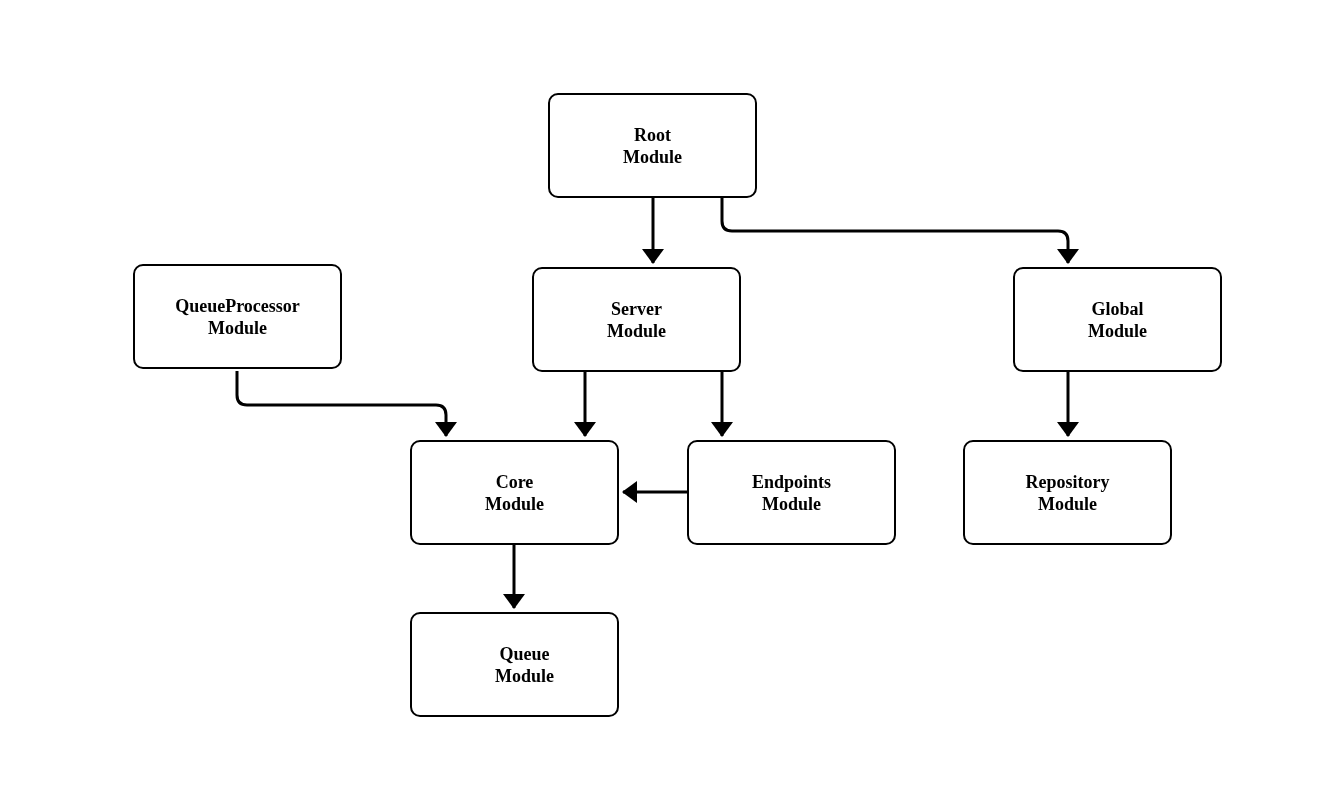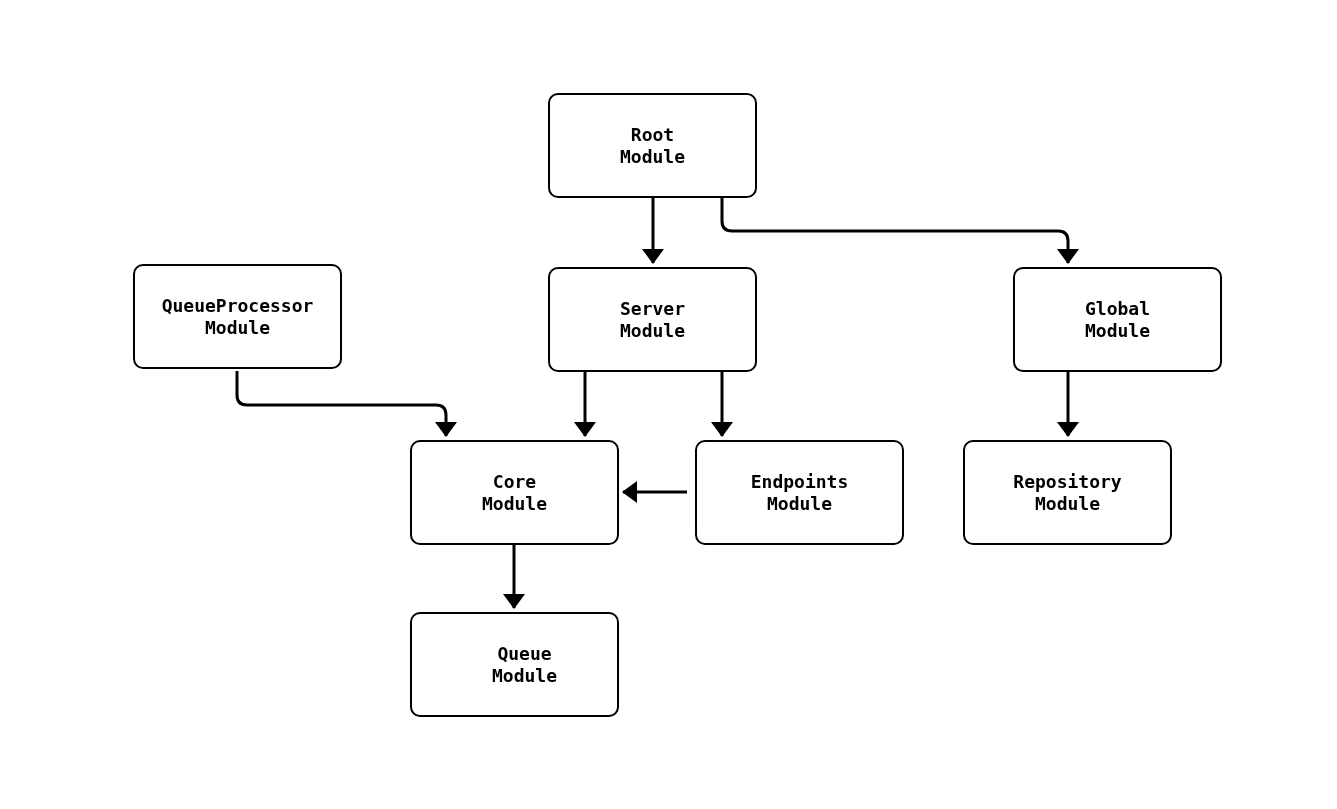--- a/index.html
+++ b/index.html
@@ -32,27 +32,28 @@
     border-radius: 10px;
     display: flex;
     align-items: center;
     justify-content: center;
     text-align: center;
     font-size: 18px;
     line-height: 22px;
     font-weight: 700;
     color: #000000;
     white-space: pre-line;
+    font-family: Liberation Serif, serif;
   }
   .node-root          { left: 548px;  top: 93px;  }
   .node-queueprocessor{ left: 133px;  top: 264px; }
-  .node-server        { left: 548px;  top: 267px; }
+  .node-server        { left: 532px;  top: 267px; }
   .node-global        { left: 1013px;  top: 267px; }
   .node-core          { left: 410px;  top: 440px; }
-  .node-endpoints     { left: 687px;  top: 440px; margin-left: 8px; }
+  .node-endpoints     { left: 687px;  top: 440px; }
   .node-repository    { left: 963px;  top: 440px; }
   .node-queue         { left: 410px;  top: 612px; padding-left: 20px; }
   .edge {
     fill: none;
     stroke: #000000;
     stroke-width: 3px;
   }
 </style>
 </head>
 <body>

